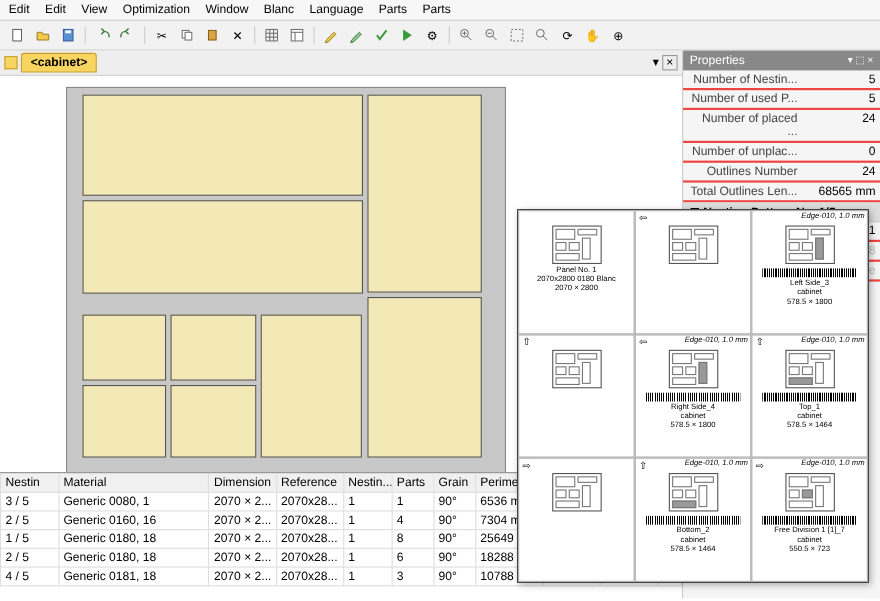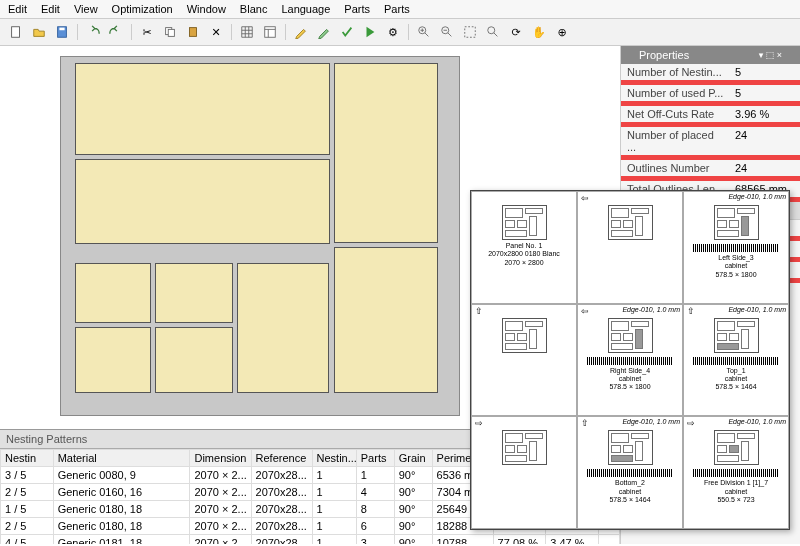--- a/index.html
+++ b/index.html
@@ -30,23 +30,23 @@
 .sheet { position: absolute; left: 60px; top: 10px; width: 400px; height: 360px; background: #c8c8c8; border: 1px solid #888; }
 .panel { position: absolute; background: #f3e9b6; border: 1px solid #555; }
 .panel::before { content:""; position:absolute; inset:4px; }
 
 .bottom-panel { border-top: 1px solid #999; background: #fff; height: 115px; display: flex; flex-direction: column; }
 .bp-title { background: #e0e0e0; padding: 3px 6px; border-bottom: 1px solid #aaa; color: #555; }
 .np-table { width: 100%; border-collapse: collapse; table-layout: fixed; }
 .np-table th, .np-table td { border: 1px solid #ddd; padding: 2px 4px; text-align: left; white-space: nowrap; overflow: hidden; }
 .np-table th { background: #f0f0f0; font-weight: normal; }
 
-.prop-header { background: #888; color: #fff; padding: 3px 18px; display: flex; justify-content: space-between; align-items: center; }
+.prop-header { background: #888; color: #fff; padding: 3px 6px; display: flex; justify-content: space-between; align-items: flex-start; }
 .prop-section { background: #e8e8e8; padding: 2px 6px; font-weight: bold; border-bottom: 1px solid #ccc; display: flex; justify-content: space-between; }
-.prop-row { display: flex; border-bottom: 5px solid #ef4444; padding: 1px 0; }
+.prop-row { display: flex; border-bottom: 2px solid #ef4444; padding: 1px 0; text-align: right; }
 .prop-k { width: 110px; padding: 1px 6px; color: #444; }
 .prop-v { flex: 1; padding: 1px 4px; }
 
 .labels-popup { position: absolute; left: 470px; top: 190px; width: 320px; height: 340px; background: #fff; border: 1px solid #444; box-shadow: 2px 2px 6px rgba(0,0,0,.3); display: grid; grid-template-columns: 1fr 1fr 1fr; grid-template-rows: 1fr 1fr 1fr; z-index: 50; }
 .label-cell { border: 1px solid #aaa; padding: 3px; font-size: 8px; display: flex; flex-direction: column; position: relative; }
 .label-cell .edge { position: absolute; top: 1px; right: 2px; font-style: italic; font-size: 7px; }
 .label-cell .arrow { position: absolute; top: 1px; left: 3px; font-size: 9px; }
 .label-cell .mini { width: 45px; height: 35px; border: 1px solid #555; background: #fff; margin: 10px auto 2px; position: relative; }
 .label-cell .mini div { position: absolute; border: 1px solid #777; }
 .label-cell .hl { background: #999; }
@@ -170,58 +170,65 @@
         <path d="M9 9l4 4" stroke="#666"></path>
       </svg>
     </div>
   <div class="tb-btn">⟳</div>
   <div class="tb-btn">✋</div>
   <div class="tb-btn">⊕</div>
 </div>
 
 <div class="main">
   <div class="left">
+    <div class="tabrow">
+      <span style="width:12px;height:12px;background:#f7d560;border:1px solid #c9a030"></span>
+      <div class="tab">&lt;cabinet&gt;</div>
+      <div class="tab-close">
+        <span>▾</span>
+        <span class="close-x">×</span>
+      </div>
+    </div>
 
     <div class="canvas">
       <div class="sheet">
         <div class="panel" style="left:14px;top:6px;width:255px;height:92px"></div>
         <div class="panel" style="left:273px;top:6px;width:104px;height:180px"></div>
         <div class="panel" style="left:14px;top:102px;width:255px;height:85px"></div>
         <div class="panel" style="left:14px;top:206px;width:76px;height:60px"></div>
         <div class="panel" style="left:94px;top:206px;width:78px;height:60px"></div>
         <div class="panel" style="left:176px;top:206px;width:92px;height:130px"></div>
         <div class="panel" style="left:14px;top:270px;width:76px;height:66px"></div>
         <div class="panel" style="left:94px;top:270px;width:78px;height:66px"></div>
         <div class="panel" style="left:273px;top:190px;width:104px;height:146px"></div>
       </div>
     </div>
 
     <div class="bottom-panel">
-      <div class="bp-title">Nesting Patterns</div>
       <div style="overflow:auto;flex:1">
         <table class="np-table">
           <thead>
               <tr>
                 <th style="width:50px">Nestin</th>
                 <th style="width:130px">Material</th>
                 <th style="width:58px">Dimension</th>
                 <th style="width:58px">Reference</th>
                 <th style="width:42px">Nestin...</th>
                 <th style="width:36px">Parts</th>
                 <th style="width:36px">Grain</th>
                 <th style="width:58px">Perimeter</th>
                 <th style="width:50px"></th>
                 <th style="width:50px"></th>
                 <th style="width:20px"></th>
               </tr>
             </thead>
           <tbody>
               <tr>
                 <td>3 / 5</td>
-                <td>Generic 0080, 9</td>
+                <td>Generic 0080, 1</td>
                 <td>2070 × 2...</td>
                 <td>2070x28...</td>
                 <td>1</td>
                 <td>1</td>
                 <td>90°</td>
                 <td>6536 mm</td>
                 <td></td>
                 <td></td>
                 <td></td>
               </tr>
@@ -291,26 +298,26 @@
     <div>
         <div class="prop-row">
           <div class="prop-k">Number of Nestin...</div>
           <div class="prop-v">5</div>
         </div>
         <div class="prop-row">
           <div class="prop-k">Number of used P...</div>
           <div class="prop-v">5</div>
         </div>
         <div class="prop-row">
-          <div class="prop-k">Net Off-Cuts Rate</div>
-          <div class="prop-v">3.96 %</div>
-        </div>
-        <div class="prop-row">
           <div class="prop-k">Number of placed ...</div>
           <div class="prop-v">24</div>
+        </div>
+        <div class="prop-row">
+          <div class="prop-k">Number of unplac...</div>
+          <div class="prop-v">0</div>
         </div>
         <div class="prop-row">
           <div class="prop-k">Outlines Number</div>
           <div class="prop-v">24</div>
         </div>
         <div class="prop-row">
           <div class="prop-k">Total Outlines Len...</div>
           <div class="prop-v">68565 mm</div>
         </div>
       </div>

